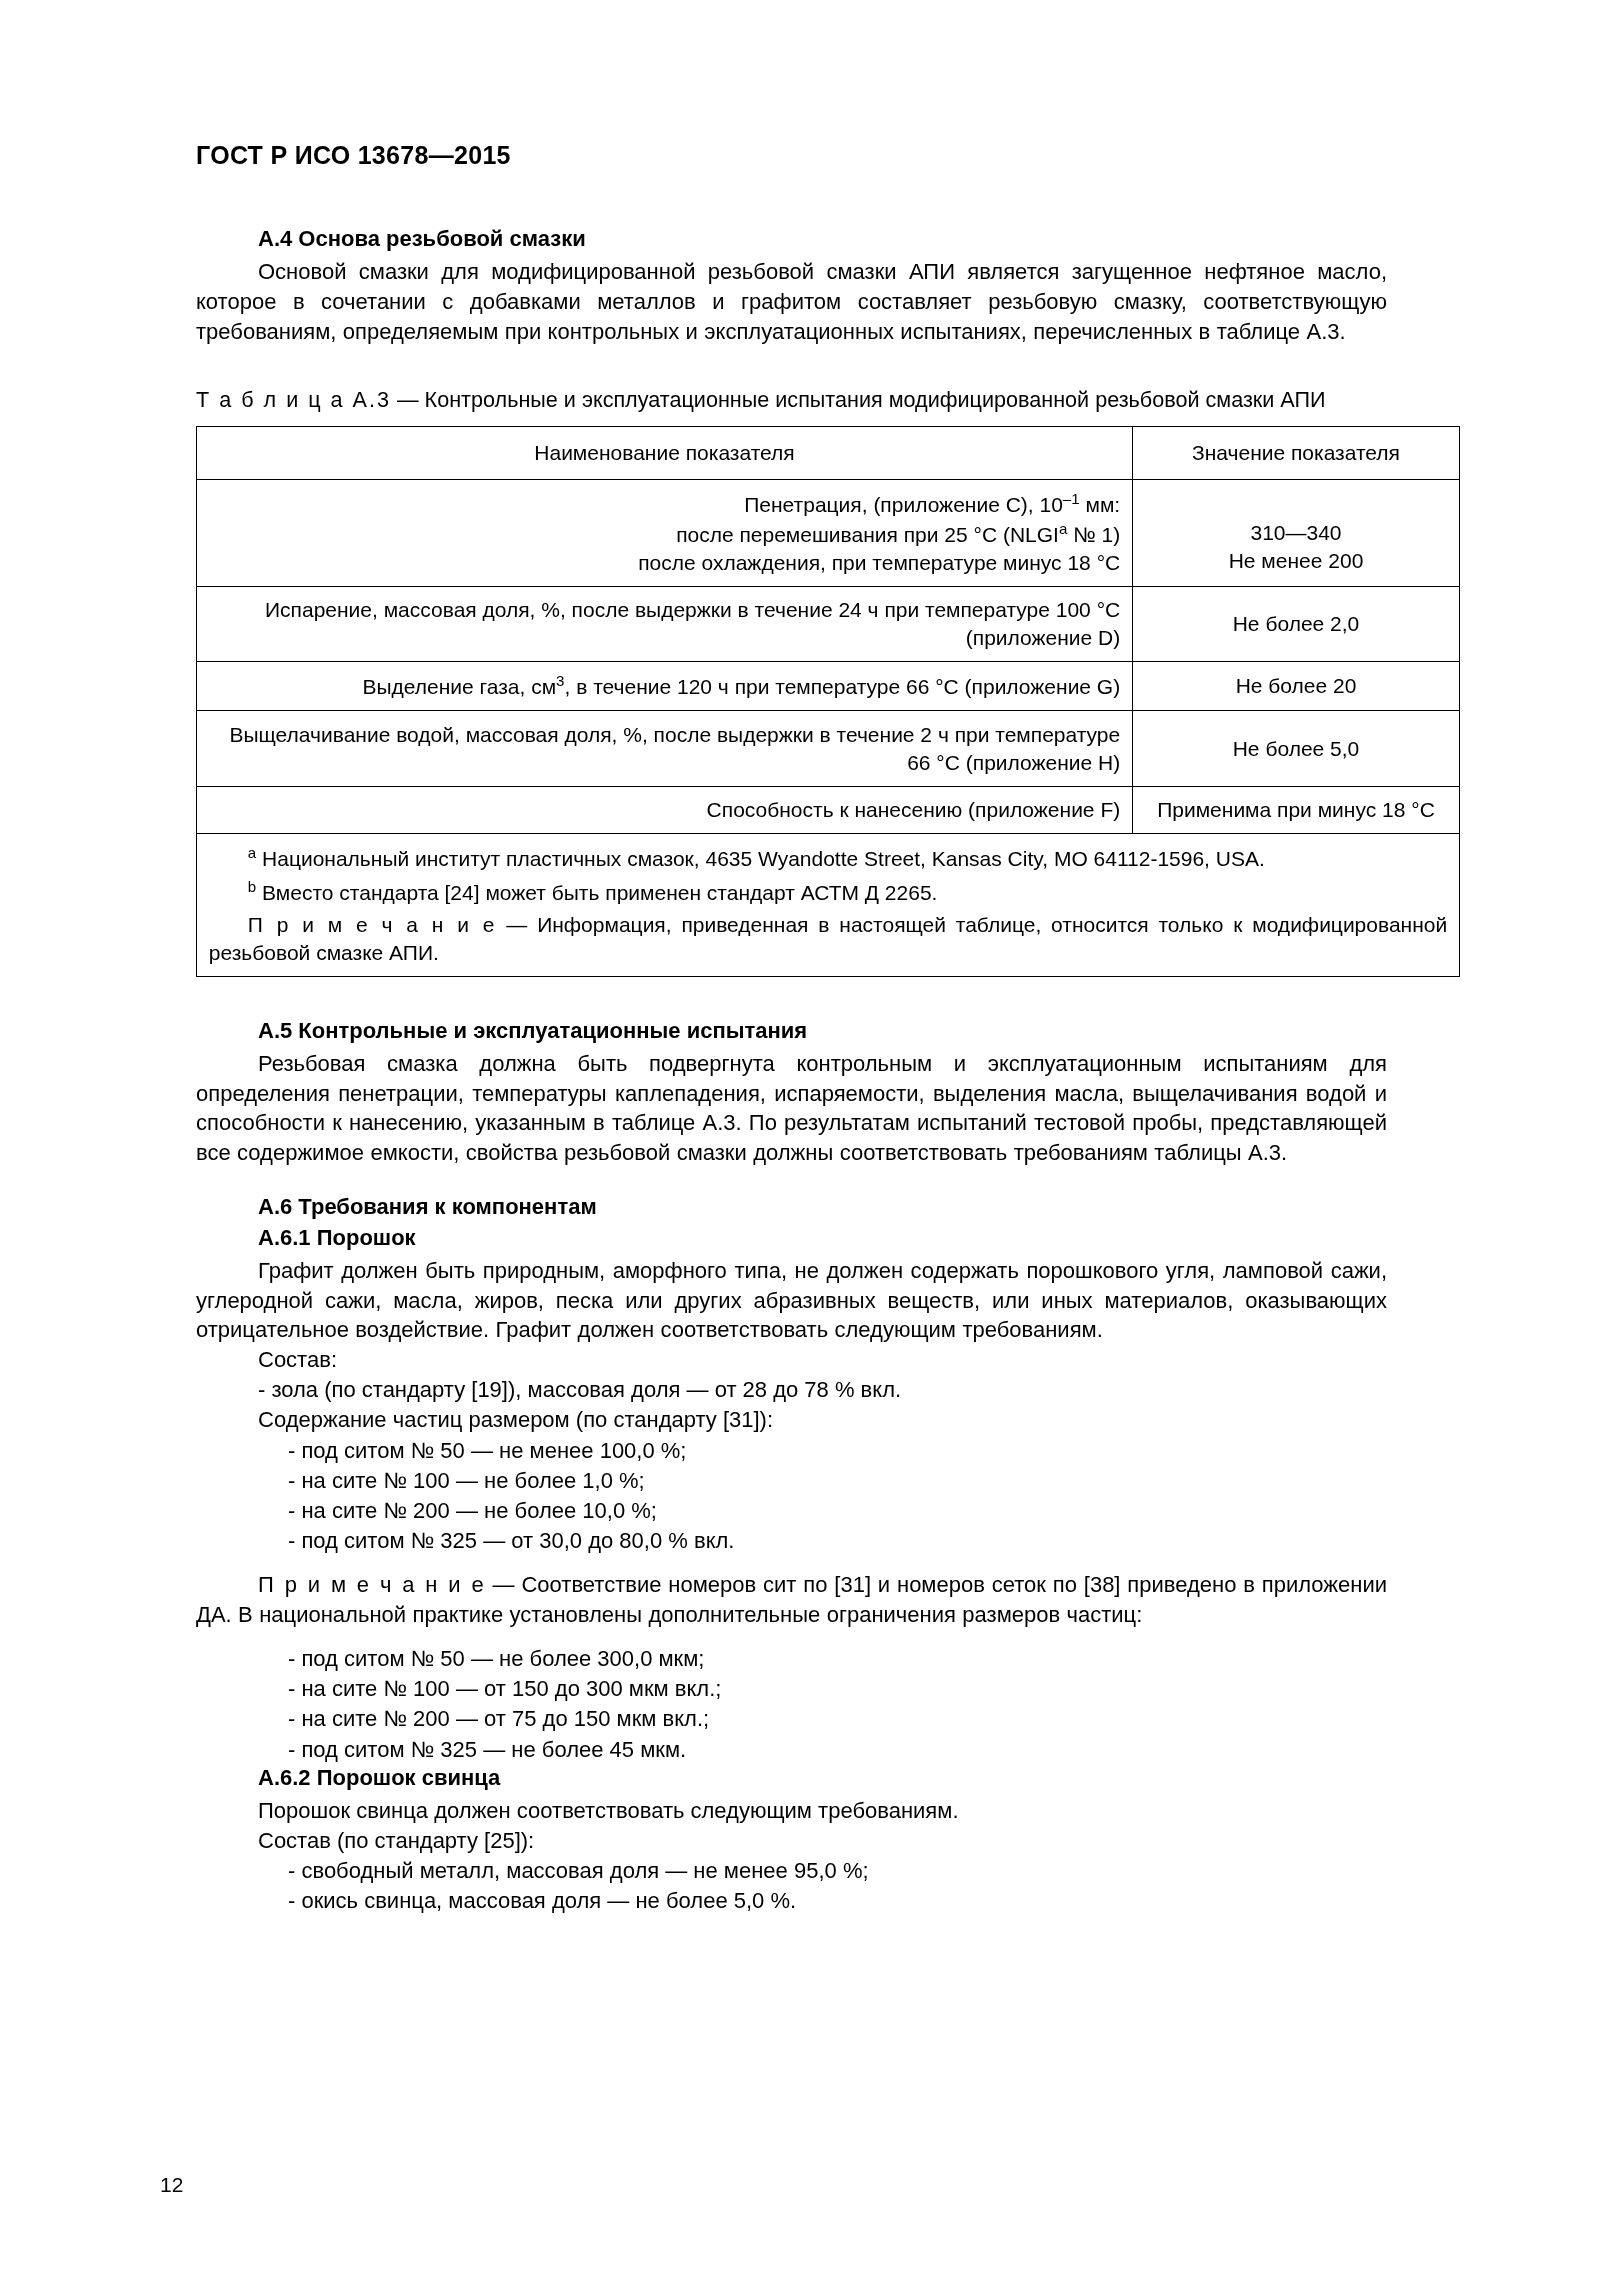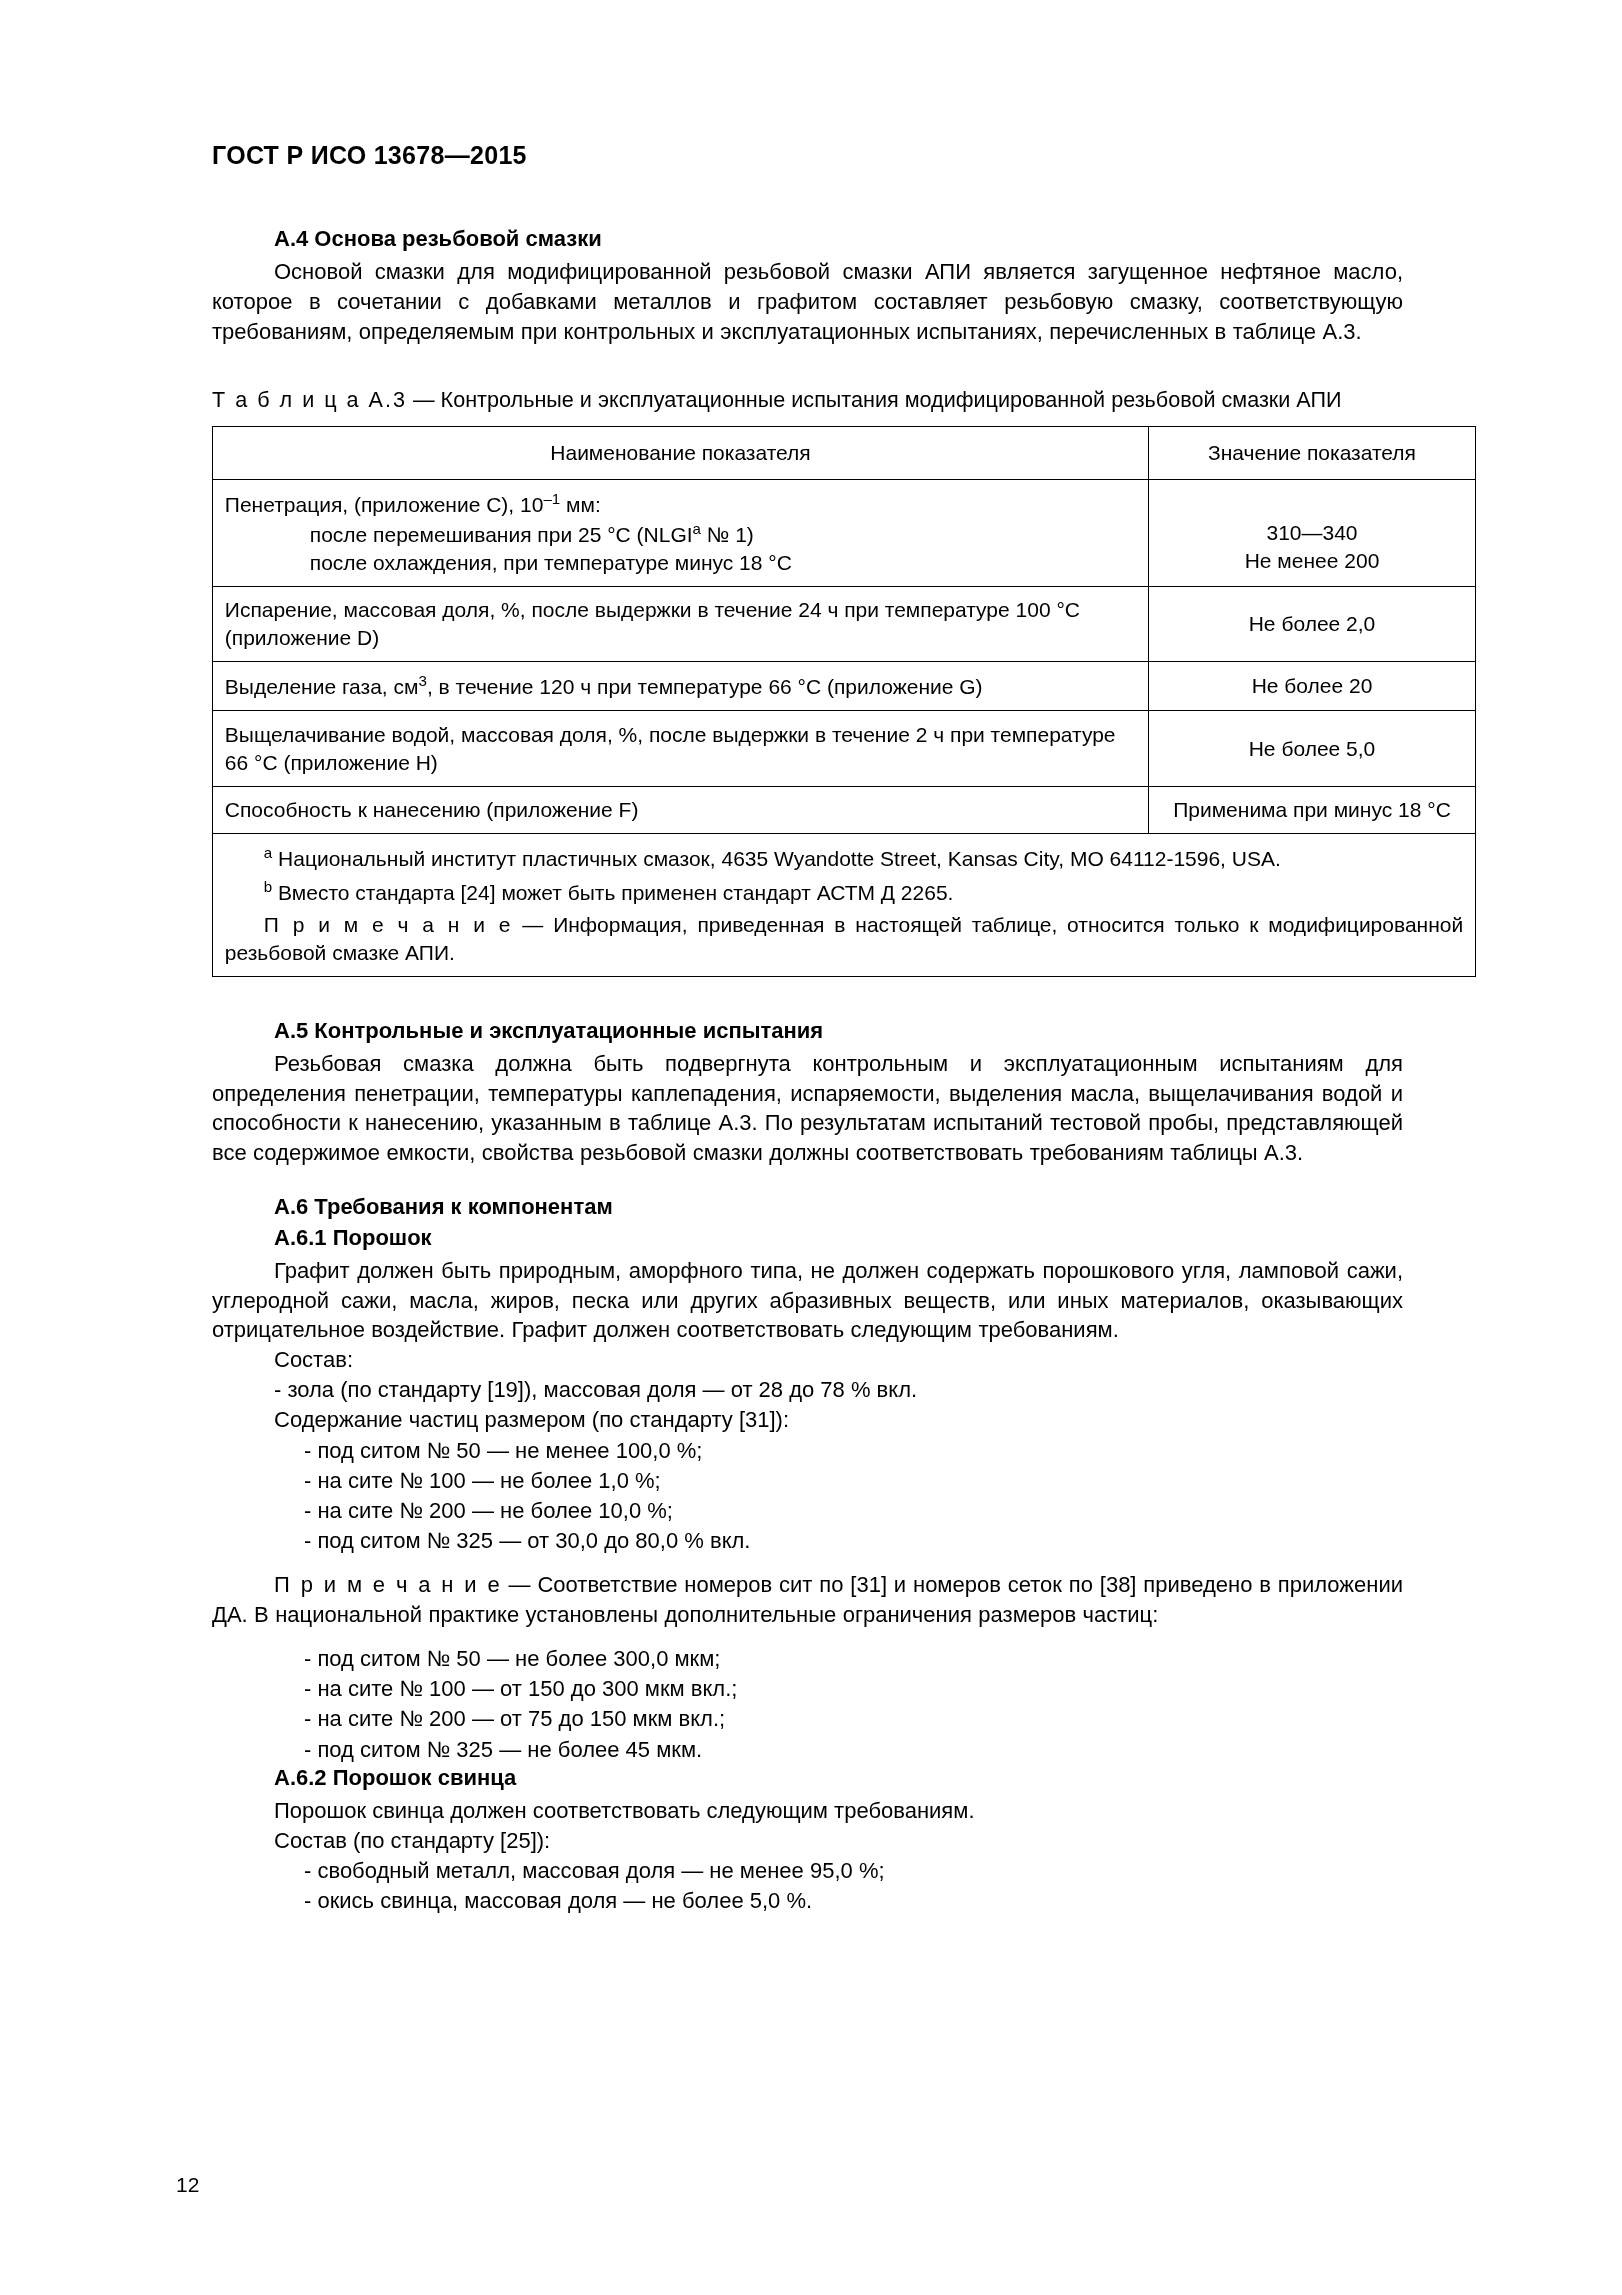--- a/index.html
+++ b/index.html
@@ -14,21 +14,20 @@
     color: #000000;
     position: relative;
   }
   .page {
     position: absolute;
     top: 0; left: 0;
     width: 1554px;
     height: 2295px;
     box-sizing: border-box;
     padding: 141px 167px 0 196px;
-    margin-left: 16px;
   }
   .doc-header {
     font-size: 25px;
     font-weight: bold;
     letter-spacing: 0.3px;
     margin: 0 0 56px 0;
   }
   .h-sec {
     font-size: 22px;
     font-weight: bold;
@@ -66,21 +65,21 @@
     font-size: 21px;
     font-weight: normal;
     vertical-align: middle;
     padding: 9.2px 11.8px;
     line-height: 1.33;
   }
   table.gost th {
     text-align: center;
     padding: 11.8px 11.8px;
   }
-  td.left { text-align: left; }
+  td.left { text-align: right; }
   td.center { text-align: center; }
   .col-a { width: 936px; }
   .col-b { width: 327px; }
   .sup { vertical-align: super; font-size: 0.72em; }
 
   .indent-1 { display: block; padding-left: 85px; }
 
   td.notes {
     padding: 11.8px 17px 14.4px 17px;
     line-height: 1.4;

